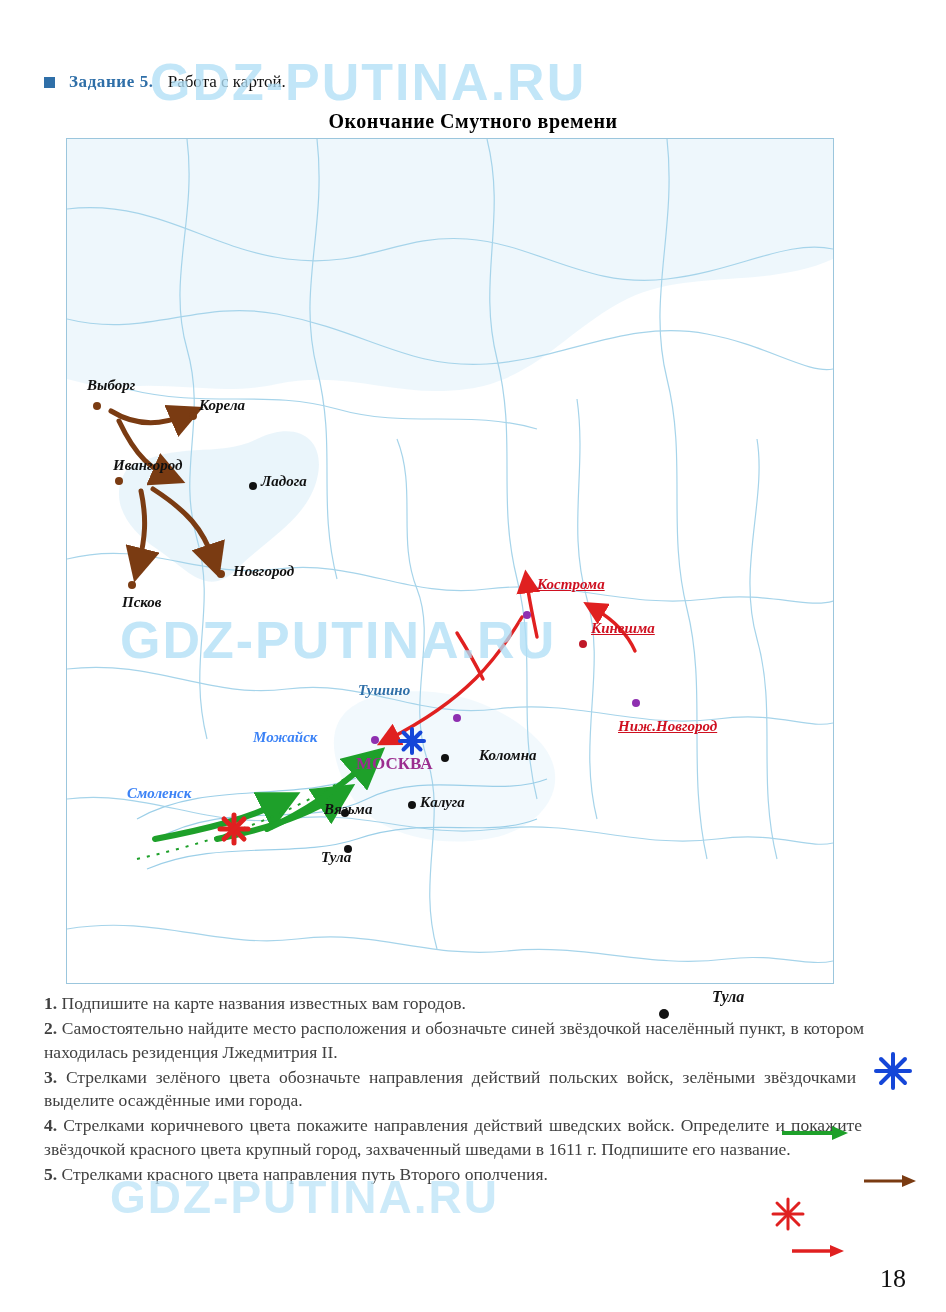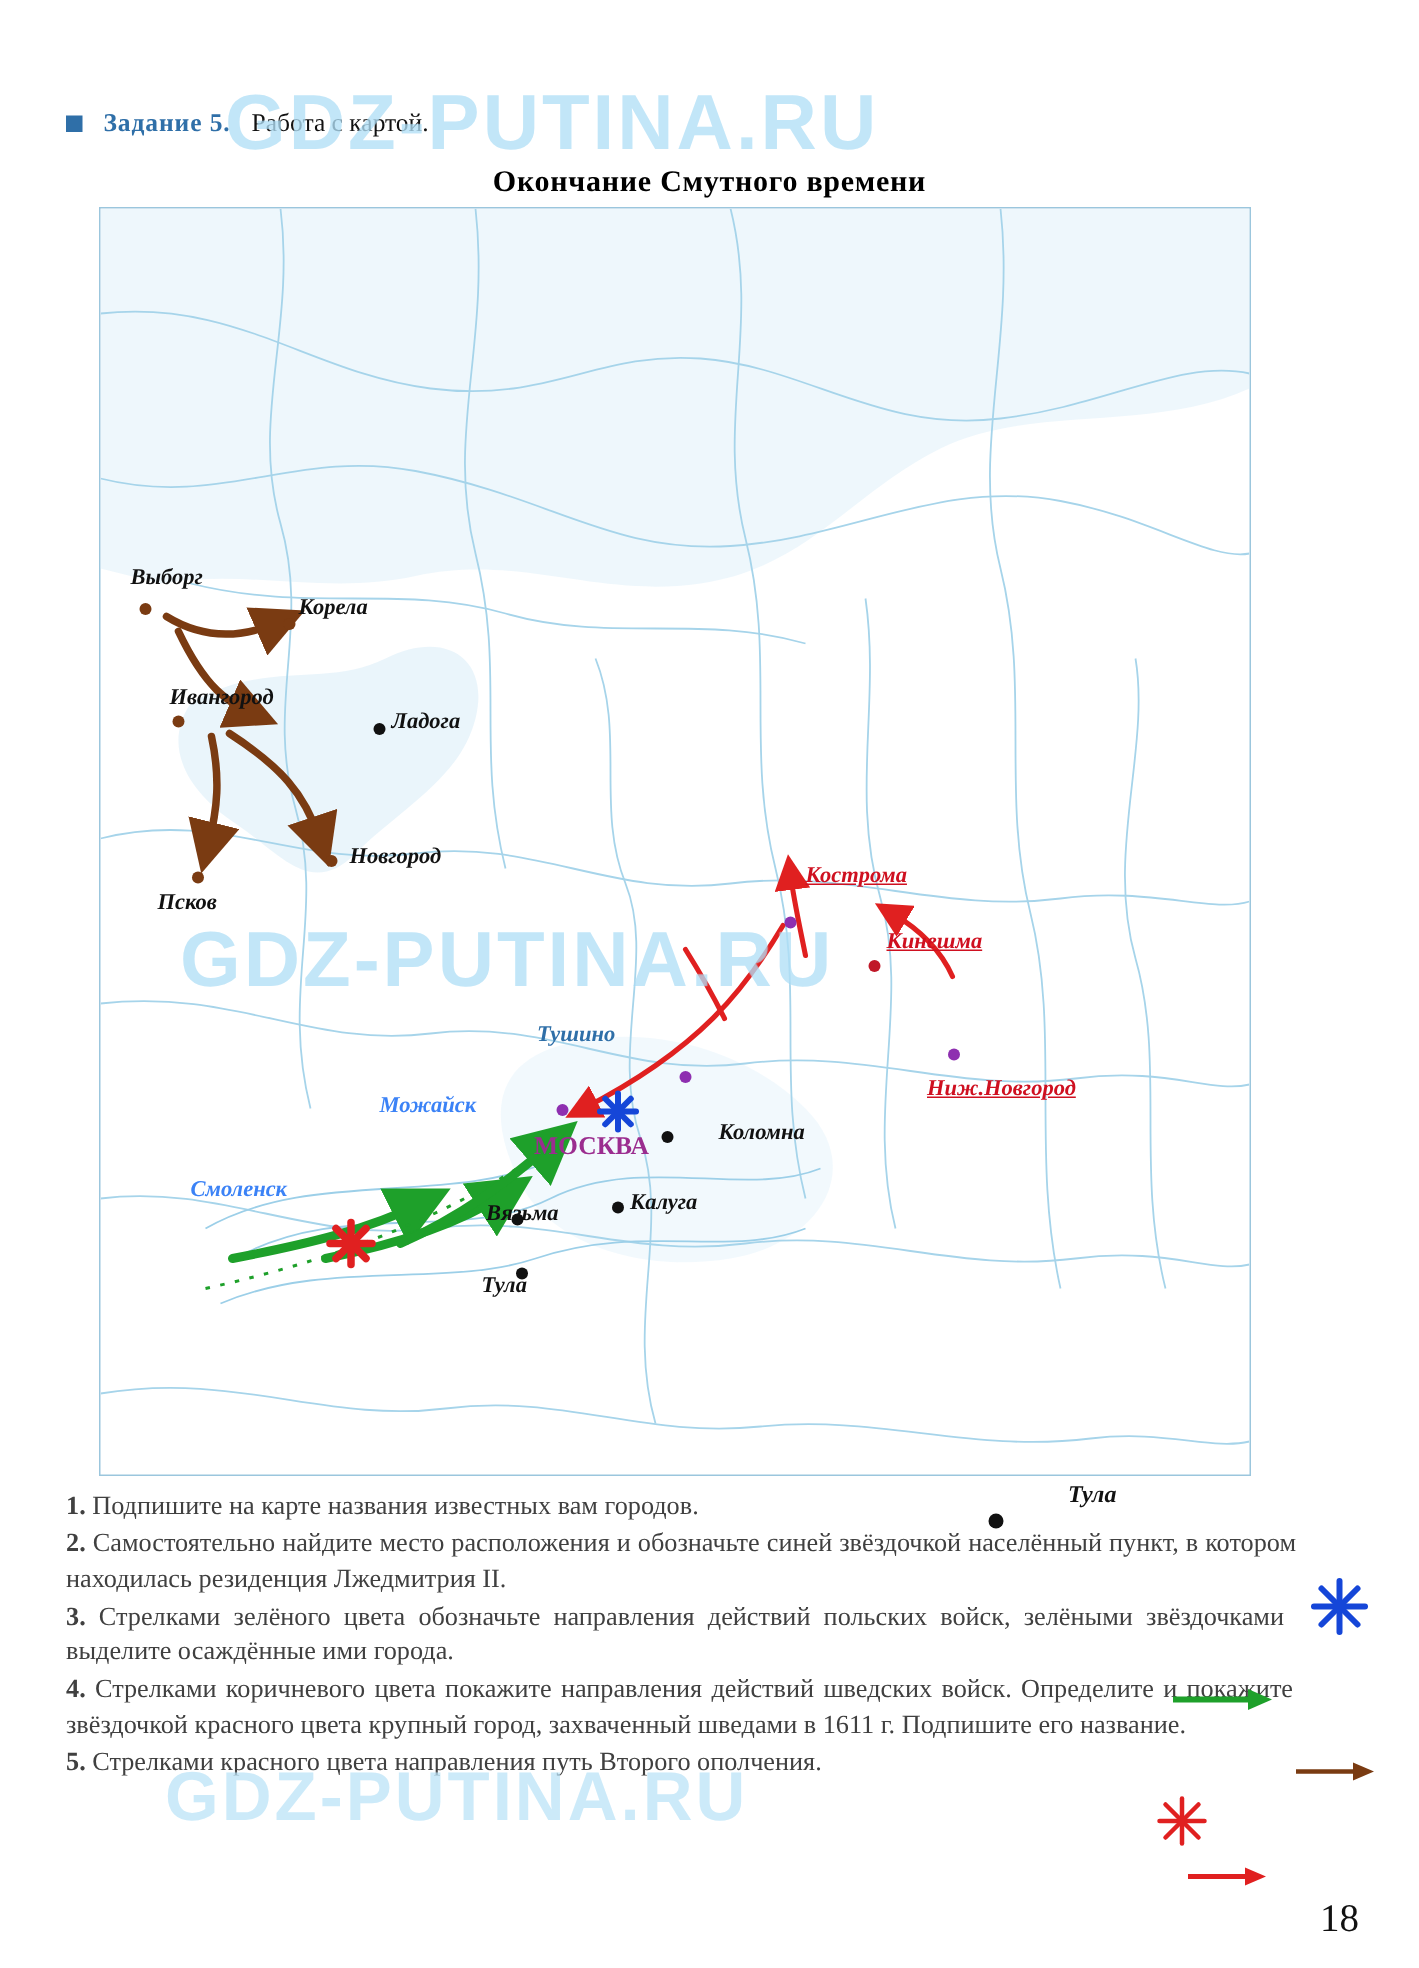--- a/index.html
+++ b/index.html
@@ -265,21 +265,21 @@
     <div class="city-dot" style="left:374px; top:615px;"></div>
     <div class="city-dot" style="left:274px; top:670px;"></div>
     <div class="city-dot" style="left:341px; top:662px;"></div>
     <div class="city-dot" style="left:277px; top:706px;"></div>
 
     <div class="city-label" style="left:20px;  top:238px;">Выборг</div>
     <div class="city-label" style="left:132px; top:258px;">Корела</div>
     <div class="city-label" style="left:46px;  top:318px;">Ивангород</div>
     <div class="city-label" style="left:194px; top:334px;">Ладога</div>
     <div class="city-label" style="left:166px; top:424px;">Новгород</div>
-    <div class="city-label" style="left:38px;  top:455px;">Псков</div>
+    <div class="city-label" style="left:55px;  top:455px;">Псков</div>
 
     <div class="city-label red" style="left:470px; top:437px;">Кострома</div>
     <div class="city-label red" style="left:524px; top:481px;">Кинешма</div>
     <div class="city-label red" style="left:551px; top:579px;">Ниж.Новгород</div>
 
     <div class="city-label blue" style="left:291px; top:543px;">Тушино</div>
     <div class="city-label green" style="left:186px; top:590px;">Можайск</div>
     <div class="city-label green" style="left:60px;  top:646px;">Смоленск</div>
 
     <div class="city-label moscow" style="left:289px; top:615px;">МОСКВА</div>

